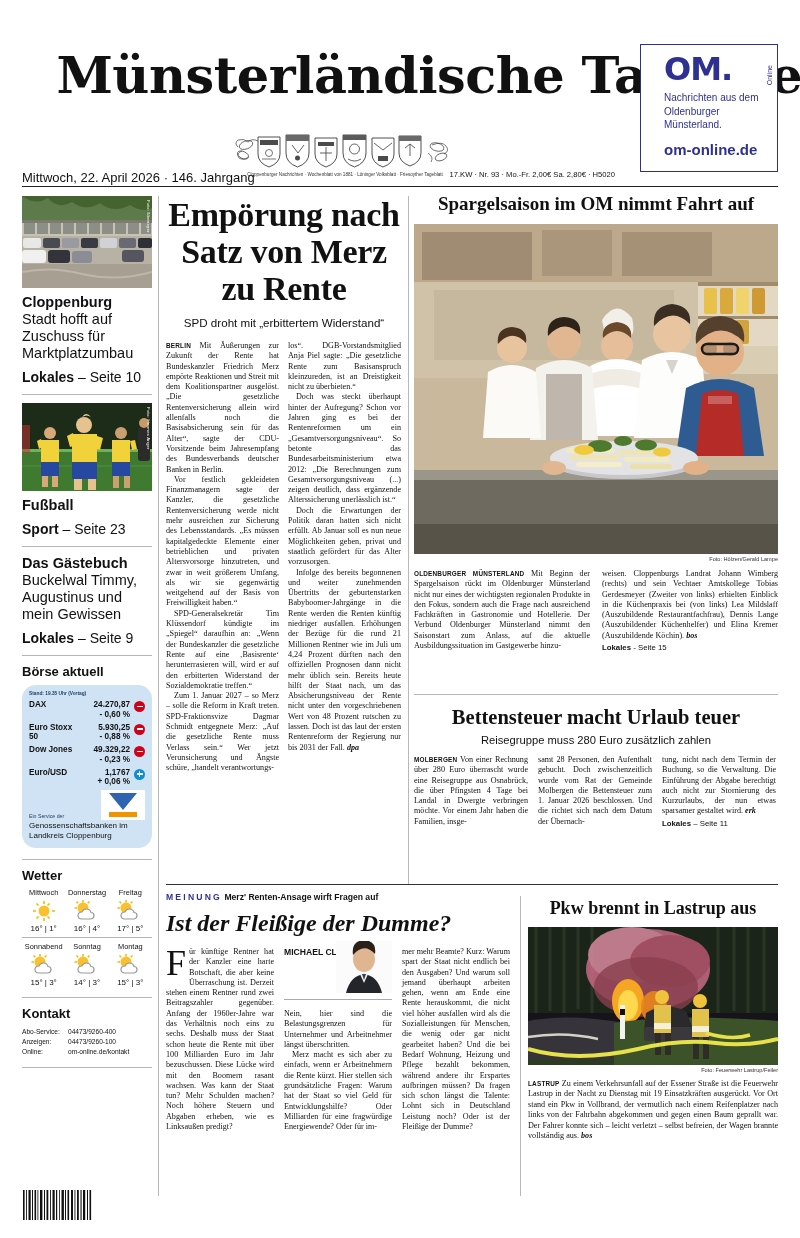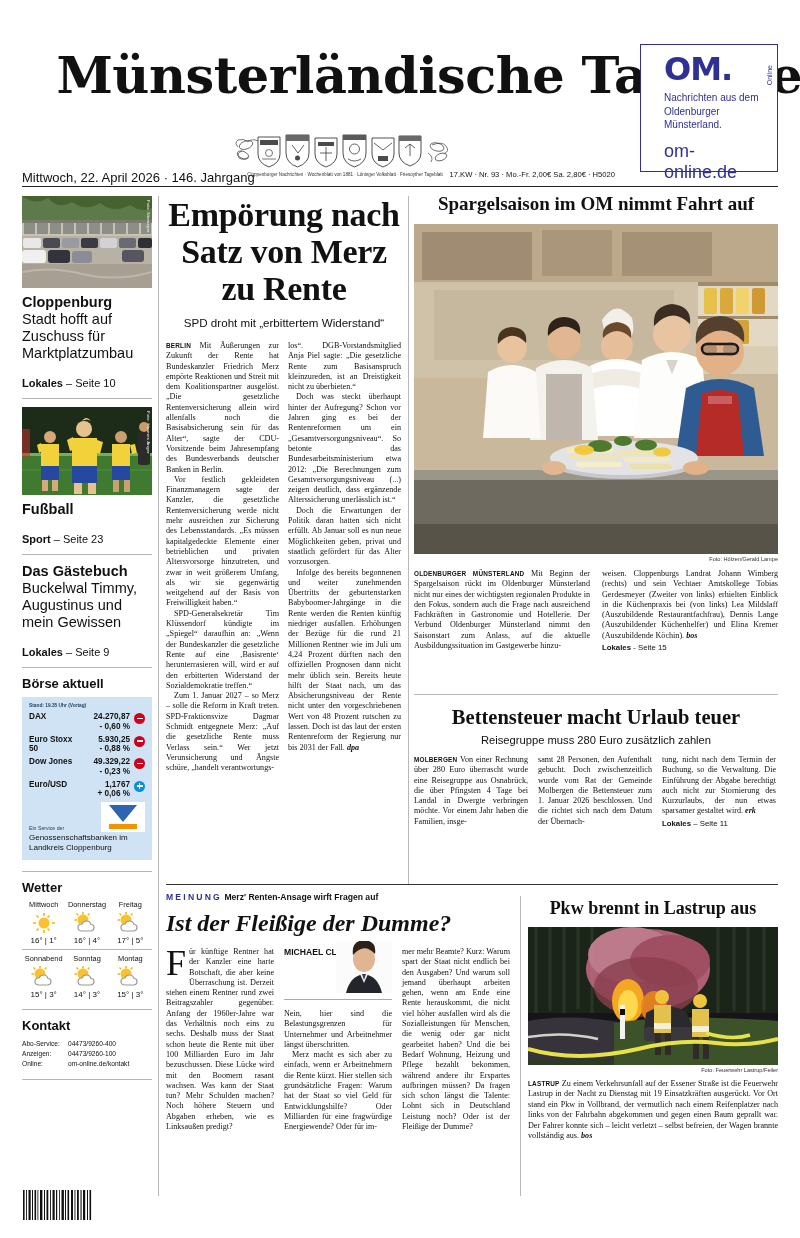--- a/index.html
+++ b/index.html
@@ -74,46 +74,46 @@
   }
   #om-online-sup {
     position: absolute; right: 11px; top: 20px;
     font-size: 7px; color: #2f3192;
     transform: rotate(-90deg); transform-origin: right top;
   }
   #om-desc {
     margin-top: 7px; font-size: 10px; line-height: 13.5px; color: #2f3192;
   }
   #om-url {
-    margin-top: 9px; font-size: 18px; font-weight: normal; color: #2f3192;
+    margin-top: 9px; font-size: 15px; font-weight: bold; color: #2f3192;
   }
 
   
   .vrule { position: absolute; width: 0; border-left: 0.8px solid #b8b8b8; }
   .hrule { position: absolute; height: 0; border-top: 0.8px solid #b8b8b8; }
   .hrule-dark { position: absolute; height: 0; border-top: 1.3px solid #333; }
 
   
   #sidebar { position: absolute; left: 22px; top: 196px; width: 130px; }
   .side-photo { width: 130px; background: #6f7f63; position: relative; overflow: hidden; }
   .photo-credit {
     position: absolute; right: 1px; top: 4px;
     font-size: 4.4px; color: #fff;
     writing-mode: vertical-rl; text-orientation: mixed;
     letter-spacing: 0.2px;
   }
   .side-kicker { font-size: 14.5px; font-weight: bold; color: #111; margin-top: 6px; line-height: 17px; }
   .side-head { font-size: 14.5px; color: #111; line-height: 17px; }
-  .side-ref { font-size: 11px; margin-top: 15px; color: #111; }
+  .side-ref { font-size: 14px; margin-top: 7px; color: #111; }
   .side-ref b { font-weight: bold; }
   .side-sep { border-top: 0.8px solid #b5b5b5; margin: 9px 0 8px 0; }
 
   
   #boerse-title { font-size: 13px; font-weight: bold; color: #111; margin-bottom: 6px; }
-  #boerse-box { background: #cfe3f4; padding: 6px 7px 7px 7px; position: relative; }
+  #boerse-box { background: #cfe3f4; padding: 6px 7px 7px 7px; position: relative; border-radius: 14px; }
   #boerse-stand { font-size: 4.8px; font-weight: bold; color: #1c3c5a; margin-bottom: 4px; }
   .bo-row { display: flex; align-items: flex-start; margin-bottom: 3.5px; }
   .bo-name { flex: 1; font-size: 8.2px; font-weight: bold; color: #111; line-height: 9.5px; }
   .bo-vals { text-align: right; font-size: 8.2px; font-weight: bold; color: #111; line-height: 9.5px; }
   .bo-chg { font-weight: bold; margin-left: 20px; }
   .bo-ico { width: 11px; height: 11px; border-radius: 50%; margin-left: 4px; margin-top: 1px; position: relative; flex: none; }
   .bo-ico.down { background: #d0021b; }
   .bo-ico.up { background: #0b8fd4; }
   .bo-ico::before { content: ""; position: absolute; left: 2.5px; top: 4.8px; width: 6px; height: 1.6px; background: #fff; }
   .bo-ico.up::after { content: ""; position: absolute; left: 4.7px; top: 2.6px; width: 1.6px; height: 6px; background: #fff; }

